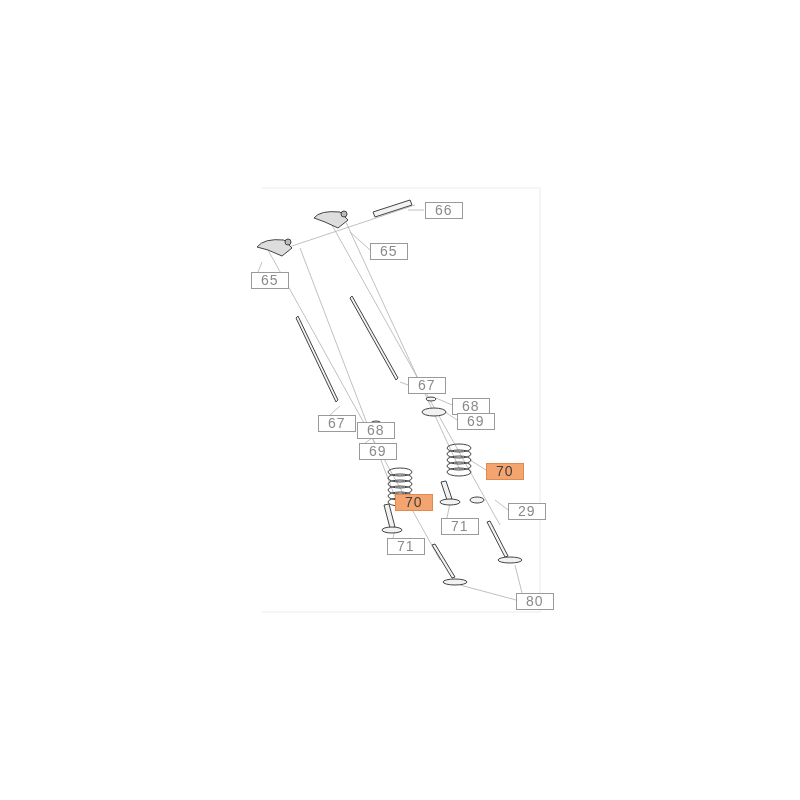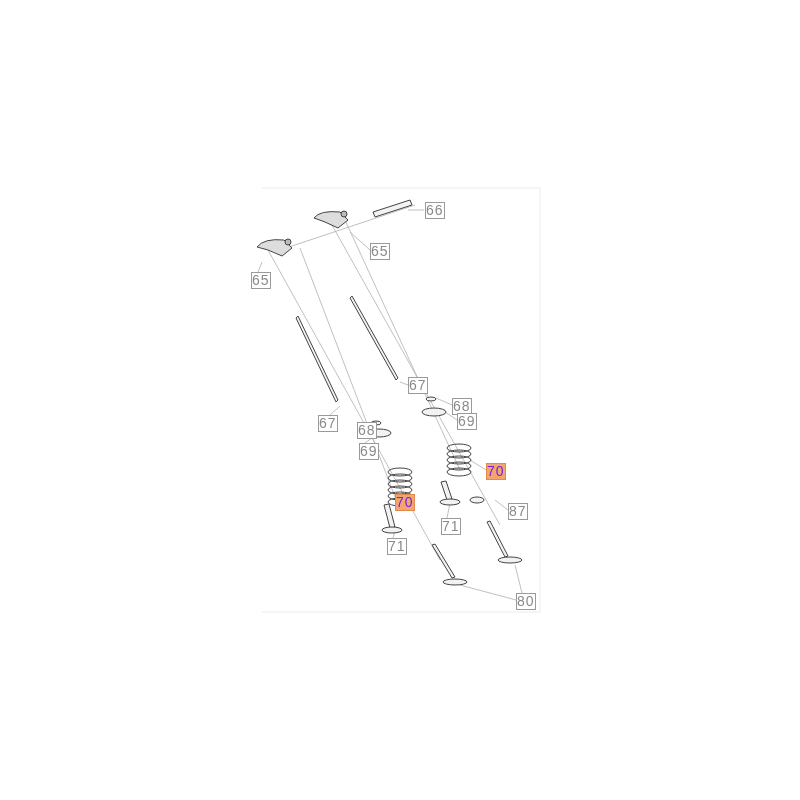--- a/index.html
+++ b/index.html
@@ -1,19 +1,19 @@
 <!DOCTYPE html>
 <html><head>
 <meta charset="utf-8">
 <style>
   html,body{margin:0;padding:0;background:#fff;}
   body{width:800px;height:800px;position:relative;overflow:hidden;font-family:"Liberation Sans",sans-serif;}
   #diagram{position:absolute;left:0;top:0;width:800px;height:800px;}
-  .lbl{position:absolute;height:15px;border:1px solid #9a9a9a;background:#fff;color:#8a8a8a;font-size:14px;line-height:15px;text-align:center;padding:0 0;letter-spacing:1px;box-sizing:content-box;}
-  .lbl.hl{background:#f4a46e;border-color:#e08a50;color:#6d28d9;}
+  .lbl{position:absolute;height:15px;border:1px solid #9a9a9a;background:#fff;color:#8a8a8a;font-size:14px;line-height:15px;text-align:center;padding:0 9px;letter-spacing:1px;box-sizing:content-box;}
+  .lbl.hl{background:#f4a46e;border-color:#e08a50;color:#404040;}
 </style>
 </head>
 <body>
 
 <svg id="diagram" viewBox="0 0 800 800" xmlns="http://www.w3.org/2000/svg">
   <g fill="none" stroke="#b0b0b0" stroke-width="0.8">
 
     <path d="M262 188 L540 188 L540 612 L262 612" stroke="#e6e6e6"></path>
 
     <line x1="268" y1="250" x2="440" y2="560"></line>
@@ -91,17 +91,17 @@
     <div class="lbl" style="left: 370px; top: 243px;">65</div>
     <div class="lbl" style="left: 251px; top: 272px;">65</div>
     <div class="lbl" style="left: 408px; top: 377px;">67</div>
     <div class="lbl" style="left: 452px; top: 398px;">68</div>
     <div class="lbl" style="left: 457px; top: 413px;">69</div>
     <div class="lbl" style="left: 318px; top: 415px;">67</div>
     <div class="lbl" style="left: 357px; top: 422px;">68</div>
     <div class="lbl" style="left: 359px; top: 443px;">69</div>
     <div class="lbl hl" style="left: 486px; top: 463px;">70</div>
     <div class="lbl hl" style="left: 395px; top: 494px;">70</div>
-    <div class="lbl" style="left: 508px; top: 503px;">87</div>
+    <div class="lbl" style="left: 508px; top: 503px;">29</div>
     <div class="lbl" style="left: 441px; top: 518px;">71</div>
     <div class="lbl" style="left: 387px; top: 538px;">71</div>
     <div class="lbl" style="left: 516px; top: 593px;">80</div>
   </div>
 
 </body></html>

